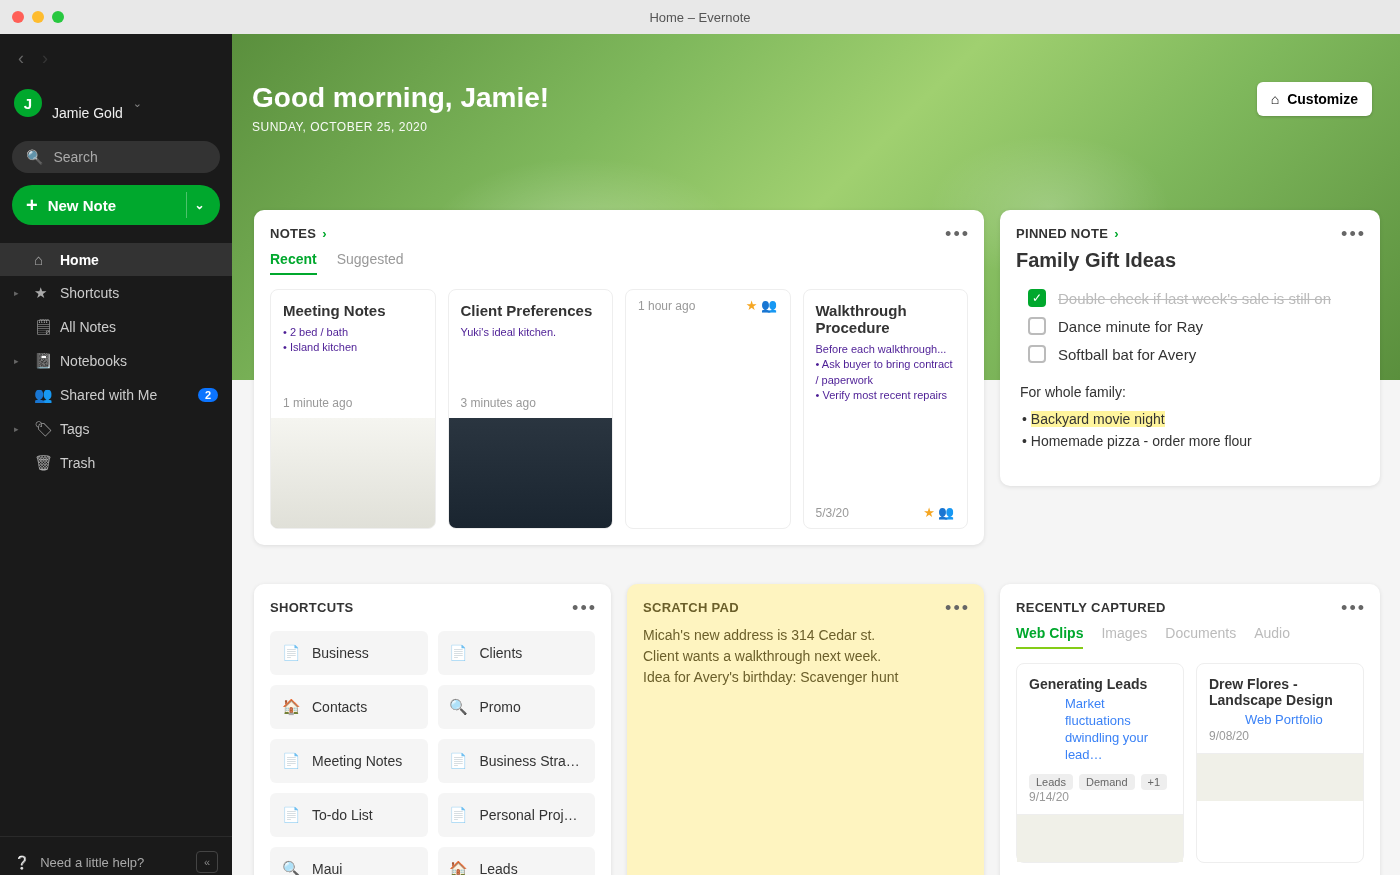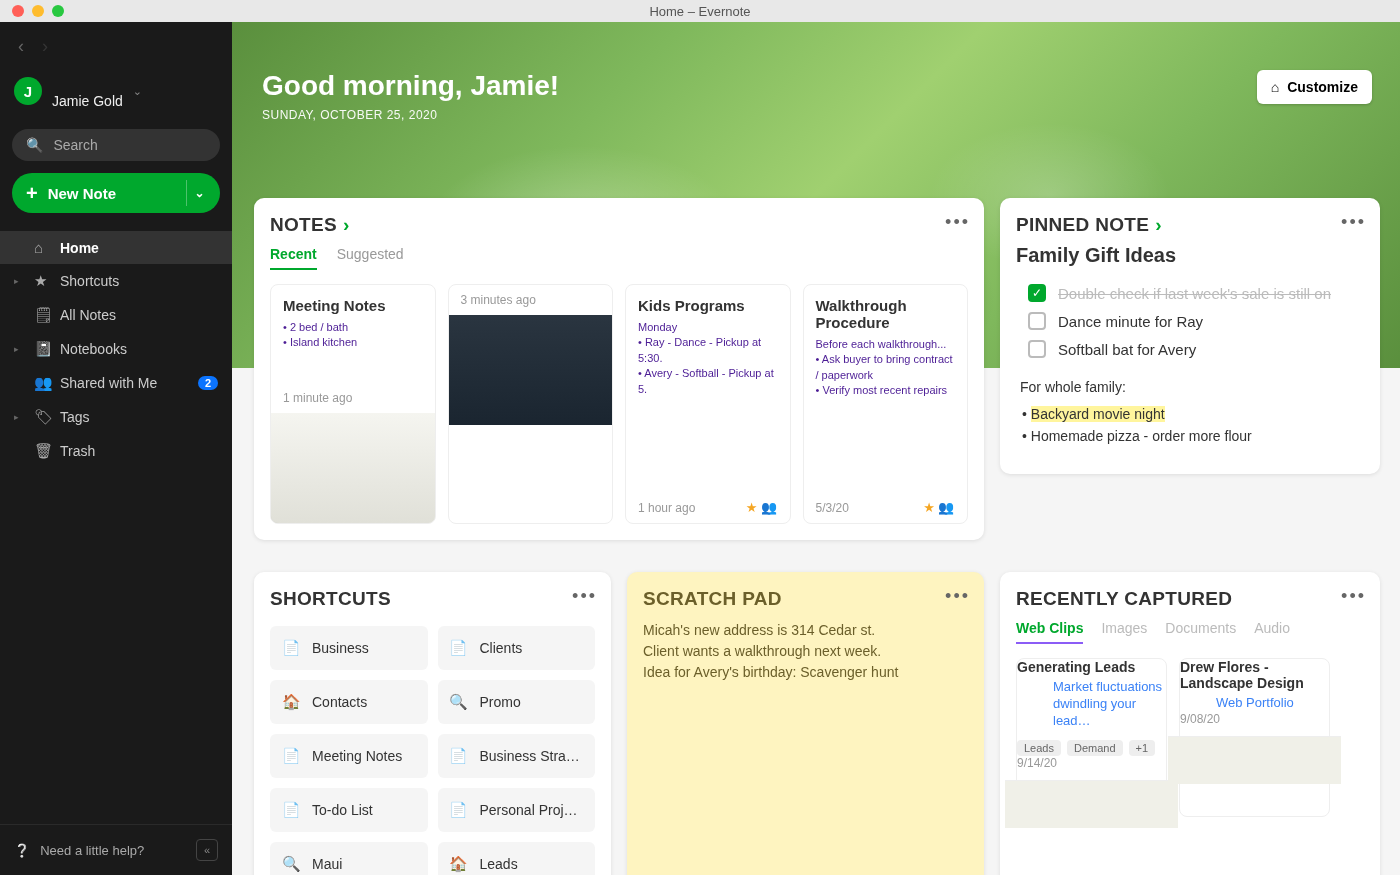--- a/index.html
+++ b/index.html
@@ -1,17 +1,17 @@
 <!DOCTYPE html>
 <html><head>
 <meta charset="utf-8">
 <style>
 * { margin: 0; padding: 0; box-sizing: border-box; font-family: -apple-system, BlinkMacSystemFont, "Segoe UI", Helvetica, Arial, sans-serif; }
 html, body { width: 1400px; height: 875px; overflow: hidden; }
-.titlebar { height: 22px; background: #e8e8e8; display: flex; align-items: center; position: relative; }
+.titlebar { height: 34px; background: #e8e8e8; display: flex; align-items: center; position: relative; }
 .traffic { display: flex; gap: 8px; padding-left: 12px; }
 .tdot { width: 12px; height: 12px; border-radius: 50%; }
 .tdot.r { background: #ff5f57; } .tdot.y { background: #febc2e; } .tdot.g { background: #28c840; }
 .titlebar-title { position: absolute; left: 50%; transform: translateX(-50%); font-size: 13px; color: #555; }
 .app { display: flex; height: 853px; }
 .sidebar { width: 232px; background: #1a1a1a; color: #ccc; display: flex; flex-direction: column; }
 .navback { display: flex; gap: 18px; padding: 14px 18px 8px; }
 .navback span { color: #666; font-size: 18px; cursor: pointer; }
 .user-row { display: flex; align-items: center; gap: 10px; padding: 8px 14px; cursor: pointer; }
 .avatar { width: 28px; height: 28px; border-radius: 50%; background: #00a82d; color: #fff; display: flex; align-items: center; justify-content: center; font-weight: 600; font-size: 15px; }
@@ -27,29 +27,29 @@
 .navitem .tri { width: 10px; color: #666; font-size: 9px; }
 .navitem .ico { width: 16px; font-size: 15px; color: #aaa; }
 .navitem .badge { position: absolute; right: 14px; background: #0b74ff; color: #fff; border-radius: 10px; font-size: 11px; padding: 1px 7px; font-weight: 600; }
 .sidebar-footer { margin-top: auto; display: flex; align-items: center; justify-content: space-between; padding: 14px 14px; border-top: 1px solid #2a2a2a; }
 .help { display: flex; align-items: center; gap: 10px; font-size: 13px; color: #aaa; cursor: pointer; }
 .collapse { width: 22px; height: 22px; border: 1px solid #444; border-radius: 4px; display: flex; align-items: center; justify-content: center; color: #888; font-size: 11px; cursor: pointer; }
 
 .main { flex: 1; background: #f5f5f5; position: relative; overflow: hidden; }
 .hero { height: 346px; background: linear-gradient(135deg,#5a8f3d 0%, #7fb85c 30%, #a0d070 50%, #7fb85c 70%, #5a8f3d 100%); position: relative; }
 .hero::before { content: ""; position: absolute; inset: 0; background: radial-gradient(ellipse 260px 140px at 30% 60%, rgba(255,255,255,.25), transparent 60%), radial-gradient(ellipse 200px 120px at 70% 50%, rgba(255,255,255,.2), transparent 60%), radial-gradient(ellipse 300px 160px at 50% 80%, rgba(0,60,0,.25), transparent 60%); }
-.greeting { position: absolute; top: 48px; left: 30px; color: #fff; }
+.greeting { position: absolute; top: 48px; left: 20px; color: #fff; }
 .greeting h1 { font-size: 28px; font-weight: 600; margin-bottom: 6px; }
 .greeting .date { font-size: 12px; letter-spacing: .5px; opacity: .95; }
 .customize { position: absolute; top: 48px; right: 28px; background: #fff; border-radius: 6px; padding: 9px 14px; font-size: 14px; font-weight: 600; display: flex; align-items: center; gap: 8px; cursor: pointer; box-shadow: 0 1px 3px rgba(0,0,0,.2); }
 
 .widgets { position: absolute; top: 176px; left: 22px; right: 22px; display: grid; grid-template-columns: 730px 380px; gap: 16px; }
 .card { background: #fff; border-radius: 10px; box-shadow: 0 1px 4px rgba(0,0,0,.1); padding: 16px; position: relative; }
 .card-head { display: flex; align-items: center; }
-.card-title { font-size: 19px; font-weight: 700; letter-spacing: .3px; color: #333; }
+.card-title { font-size: 13px; font-weight: 700; letter-spacing: .3px; color: #333; }
 .card-title .arr { color: #00a82d; margin-left: 6px; font-weight: 800; }
 .card-more { position: absolute; top: 14px; right: 14px; color: #666; font-size: 18px; cursor: pointer; letter-spacing: 2px; }
 .tabs { display: flex; gap: 20px; margin-top: 10px; font-size: 14px; }
 .tab { color: #999; cursor: pointer; padding-bottom: 6px; }
 .tab.active { color: #00a82d; font-weight: 600; border-bottom: 2px solid #00a82d; }
 
 .notes-row { display: flex; gap: 12px; margin-top: 14px; }
 .note-card { width: 172px; height: 240px; border: 1px solid #eee; border-radius: 8px; overflow: hidden; display: flex; flex-direction: column; cursor: pointer; }
 .note-body { padding: 12px; flex: 1; }
 .note-title { font-size: 15px; font-weight: 600; color: #333; margin-bottom: 6px; }
@@ -77,23 +77,23 @@
 .shortcut-grid { margin-top: 16px; display: grid; grid-template-columns: 1fr 1fr; gap: 10px; }
 .sc { background: #f5f5f5; border-radius: 6px; padding: 0 12px; height: 44px; display: flex; align-items: center; gap: 12px; font-size: 14px; color: #333; cursor: pointer; overflow: hidden; white-space: nowrap; text-overflow: ellipsis; }
 .sc .sico { width: 18px; color: #888; font-size: 15px; }
 
 .scratch { background: #fef4c0; }
 .scratch .card-title { color: #6b5f2a; }
 .scratch-text { margin-top: 10px; font-size: 14px; color: #6b5f2a; line-height: 1.5; white-space: pre-line; }
 
 .rc-tabs { display: flex; gap: 18px; margin-top: 10px; font-size: 14px; }
 .rc-tab { color: #bbb; cursor: pointer; padding-bottom: 6px; }
-.rc-tab.active { color: #00a82d; font-weight: 600; border-bottom: 2px solid #8b5cf6; }
+.rc-tab.active { color: #00a82d; font-weight: 600; border-bottom: 2px solid #84cc16; }
 .rc-row { display: flex; gap: 12px; margin-top: 14px; }
-.rc-card { width: 151px; border: 1px solid #eee; border-radius: 8px; cursor: pointer; display: flex; flex-direction: column; }
+.rc-card { width: 168px; border: 1px solid #eee; border-radius: 8px; padding: 12px; cursor: pointer; display: flex; flex-direction: column; }
 .rc-title { font-size: 14px; font-weight: 600; color: #333; }
 .rc-sub { font-size: 13px; color: #3b82f6; margin-top: 4px; line-height: 1.3; margin-left: 36px; }
 .rc-tags { margin-top: 10px; display: flex; gap: 6px; font-size: 11px; }
 .rc-tag { background: #eee; border-radius: 4px; padding: 2px 7px; color: #666; }
 .rc-date { font-size: 12px; color: #999; }
 .rc-thumb { height: 48px; margin: 10px -12px -12px; background: #f0f0e8; border-top: 1px solid #eee; }
 </style>
 </head>
 <body>
 
@@ -204,32 +204,30 @@
                 <div class="note-title">Meeting Notes</div>
                 <div class="note-text">• 2 bed / bath
 • Island kitchen</div>
               </div>
               <div class="note-meta">
                 <span>1 minute ago</span>
               </div>
               <div class="note-thumb thumb1"></div>
             </div>
             <div class="note-card">
+              <div class="note-body">
+                <div class="note-title">Client Preferences</div>
+                <div class="note-text">Yuki's ideal kitchen.</div>
+              </div>
               <div class="note-meta">
                 <span>3 minutes ago</span>
               </div>
               <div class="note-thumb thumb2"></div>
             </div>
             <div class="note-card">
-              <div class="note-body">
-                <div class="note-title">Kids Programs</div>
-                <div class="note-text">Monday
-• Ray - Dance - Pickup at 5:30.
-• Avery - Softball - Pickup at 5.</div>
-              </div>
               <div class="note-meta">
                 <span>1 hour ago</span>
                 <span class="note-icons">
                   <span class="star">★</span>
                   <span class="share">👥</span>
                 </span>
               </div>
             </div>
             <div class="note-card">
               <div class="note-body">

